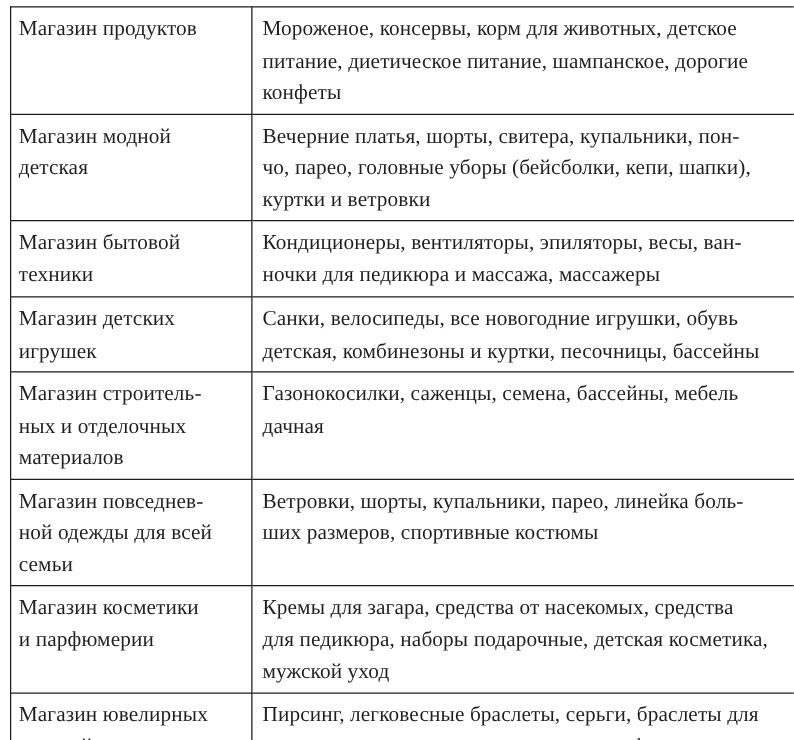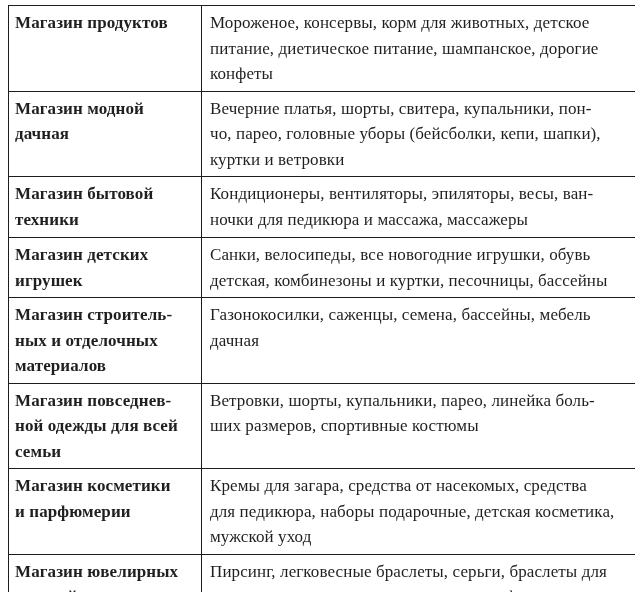--- a/index.html
+++ b/index.html
@@ -28,21 +28,20 @@
       vertical-align: top;
       white-space: pre-line;
       color: #1f1f1f;
       font-size: 17px;
       line-height: 25.5px;
       letter-spacing: 0.1px;
     }
     td.store-cell {
       width: 182px;
       padding: 4px 4px 4px 6px;
-      font-weight: bold;
     }
     td.products-cell {
       width: 437px;
       padding: 4px 6px 4px 8px;
     }
     tr.r0 { height: 80px; }
     tr.r1 { height: 85px; }
     tr.r2 { height: 61px; }
     tr.r3 { height: 54px; }
     tr.r4 { height: 85px; }
@@ -57,21 +56,21 @@
   <table class="store-table">
     <tbody>
       <tr class="r0">
         <td class="store-cell">Магазин продуктов</td>
         <td class="products-cell">Мороженое, консервы, корм для животных, детское
 питание, диетическое питание, шампанское, дорогие
 конфеты</td>
       </tr>
       <tr class="r1">
         <td class="store-cell">Магазин модной
-дачная</td>
+детская</td>
         <td class="products-cell">Вечерние платья, шорты, свитера, купальники, пон-
 чо, парео, головные уборы (бейсболки, кепи, шапки),
 куртки и ветровки</td>
       </tr>
       <tr class="r2">
         <td class="store-cell">Магазин бытовой
 техники</td>
         <td class="products-cell">Кондиционеры, вентиляторы, эпиляторы, весы, ван-
 ночки для педикюра и массажа, массажеры</td>
       </tr>

